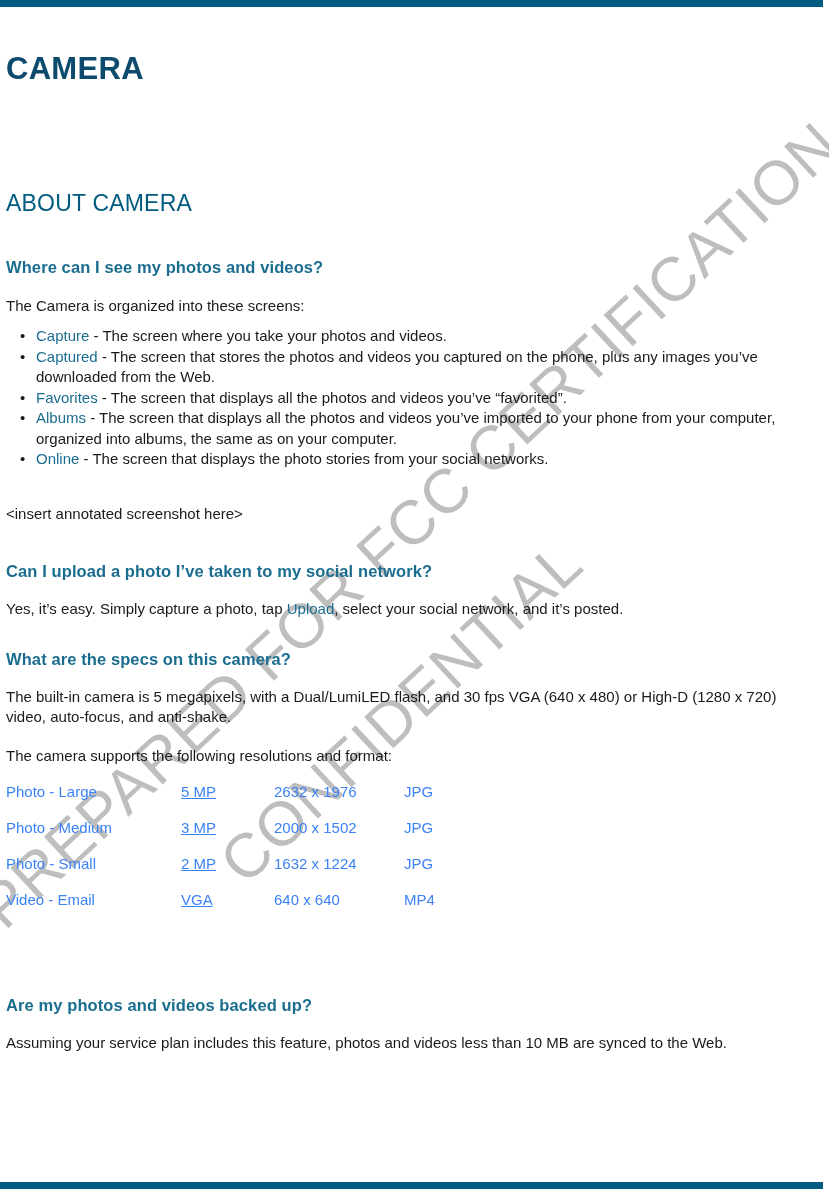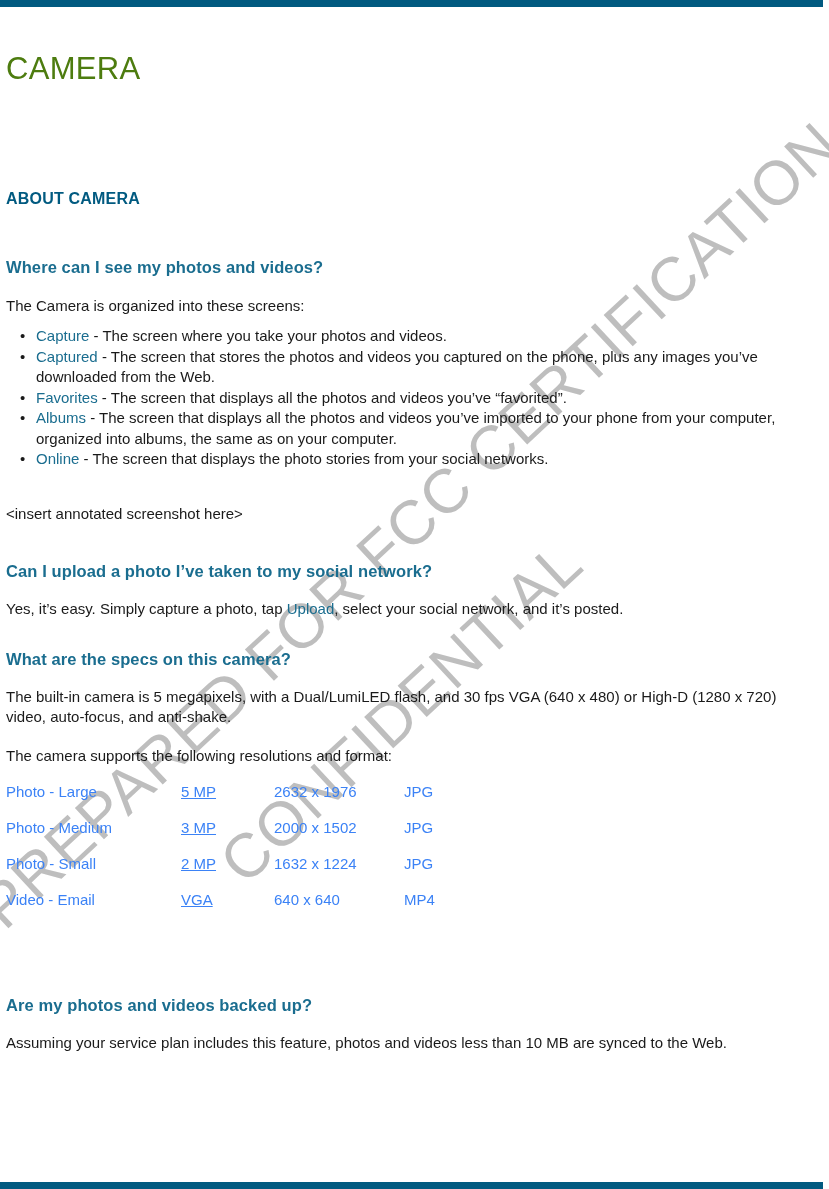--- a/index.html
+++ b/index.html
@@ -77,35 +77,35 @@
   
   .content {
     position: absolute;
     left: 6px;
     top: 0;
     width: 810px;
     z-index: 10;
   }
 
   h1.chapter-title {
-    color: #4d7c0f;
+    color: #0c4a6e;
     font-size: 31px;
-    font-weight: normal;
+    font-weight: bold;
     letter-spacing: 0.3px;
     margin: 0;
     padding: 0;
     position: absolute;
     top: 51px;
     left: 0;
   }
 
   h2.section-title {
     color: #015a80;
-    font-size: 16px;
-    font-weight: bold;
+    font-size: 23px;
+    font-weight: normal;
     letter-spacing: 0.2px;
     margin: 0;
     position: absolute;
     top: 190px;
     left: 0;
   }
 
   h3.qa-heading {
     color: #1a6d8f;
     font-size: 16.5px;

